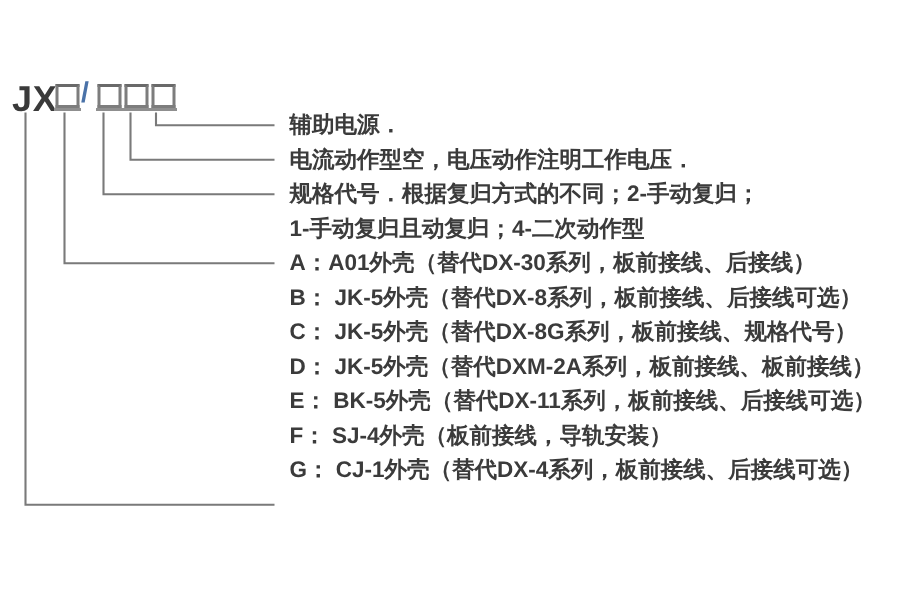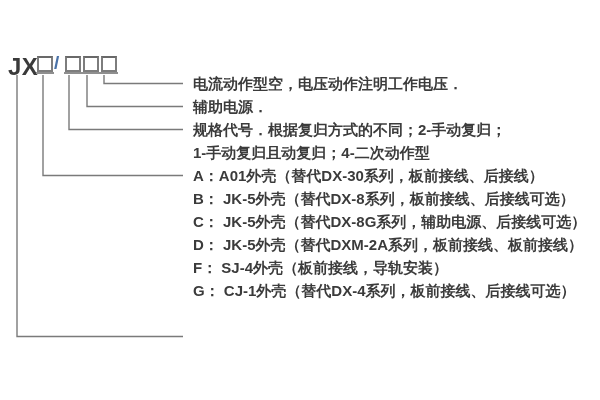--- a/index.html
+++ b/index.html
@@ -59,25 +59,26 @@
 
   <svg class="connectors" viewBox="0 0 600 400" xmlns="http://www.w3.org/2000/svg">
     <polyline points="17,75 17,336.5 183,336.5"></polyline>
     <polyline points="43,75 43,175.5 183,175.5"></polyline>
     <polyline points="69,75 69,129.5 183,129.5"></polyline>
     <polyline points="87,75 87,106.5 183,106.5"></polyline>
     <polyline points="104,75 104,83.5 183,83.5"></polyline>
   </svg>
 
   <div class="labels">
+    <div class="label">辅助电源．</div>
     <div class="label">电流动作型空，电压动作注明工作电压．</div>
-    <div class="label">辅助电源．</div>
     <div class="label">规格代号．根据复归方式的不同；2-手动复归；</div>
     <div class="label">1-手动复归且动复归；4-二次动作型</div>
     <div class="label">A：A01外壳（替代DX-30系列，板前接线、后接线）</div>
     <div class="label">B： JK-5外壳（替代DX-8系列，板前接线、后接线可选）</div>
-    <div class="label">C： JK-5外壳（替代DX-8G系列，辅助电源、后接线可选）</div>
+    <div class="label">C： JK-5外壳（替代DX-8G系列，板前接线、规格代号）</div>
     <div class="label">D： JK-5外壳（替代DXM-2A系列，板前接线、板前接线）</div>
+    <div class="label">E： BK-5外壳（替代DX-11系列，板前接线、后接线可选）</div>
     <div class="label">F： SJ-4外壳（板前接线，导轨安装）</div>
     <div class="label">G： CJ-1外壳（替代DX-4系列，板前接线、后接线可选）</div>
   </div>
 
 </div>
 
 </body></html>

